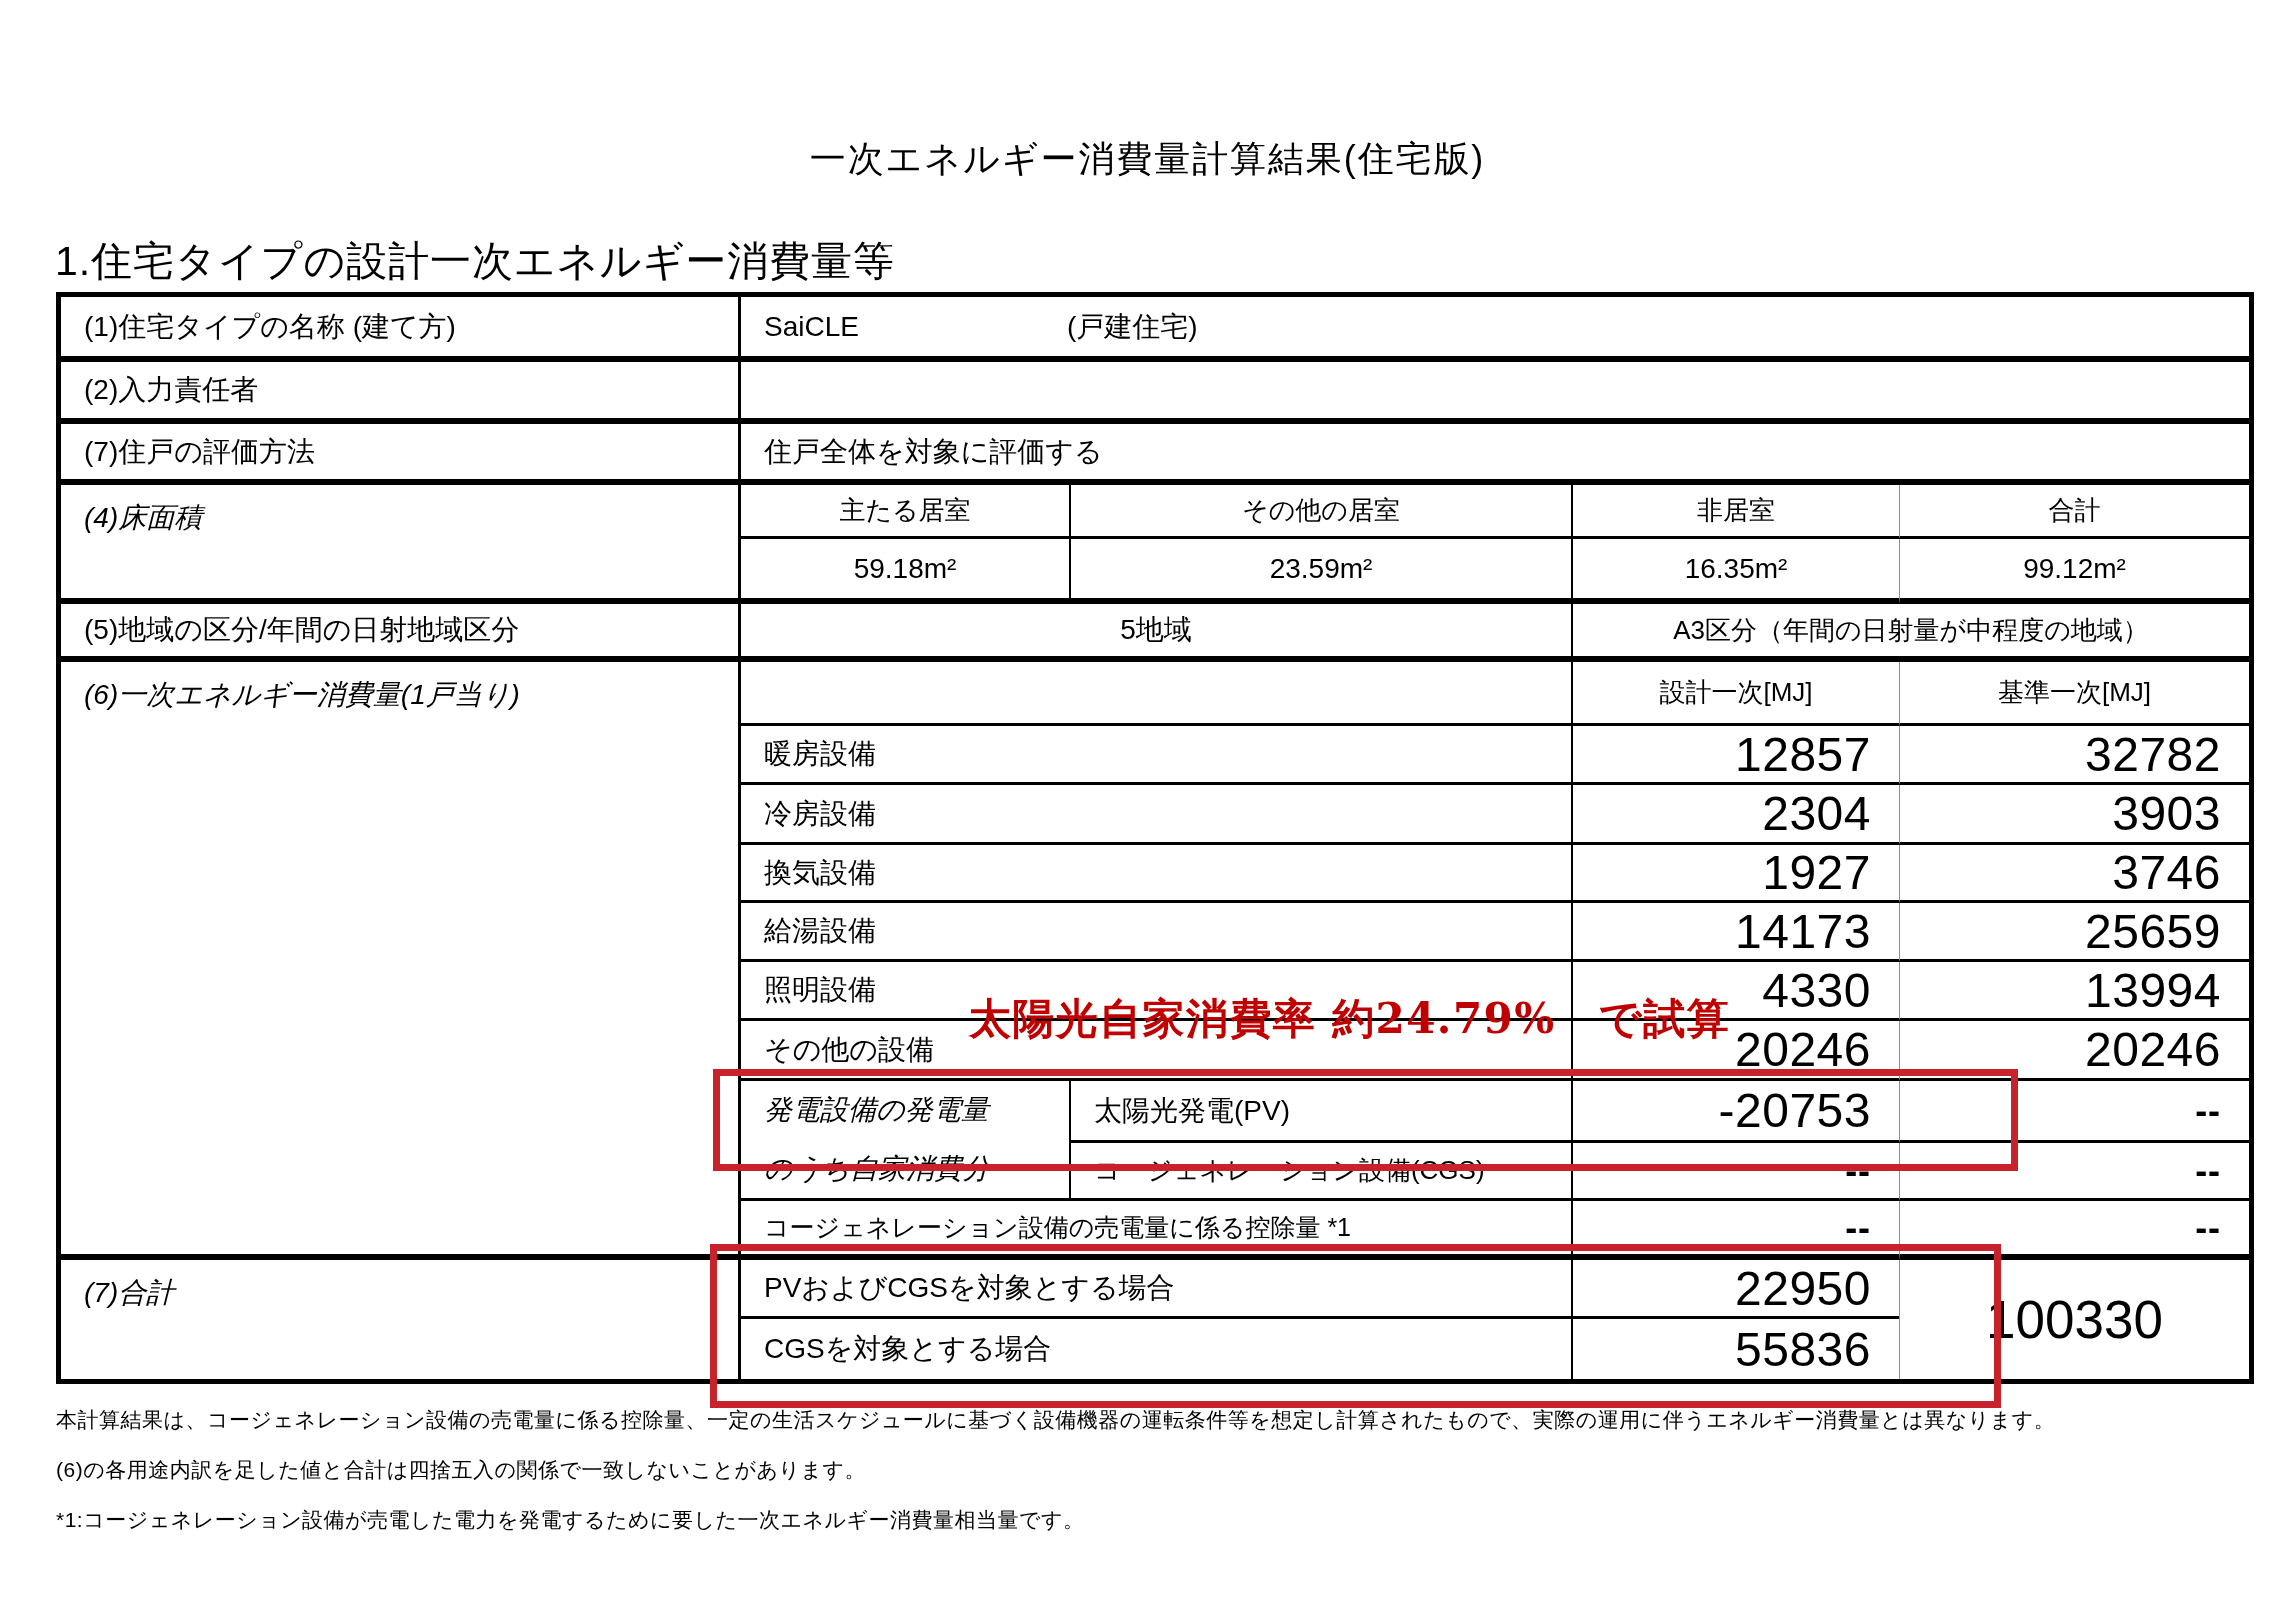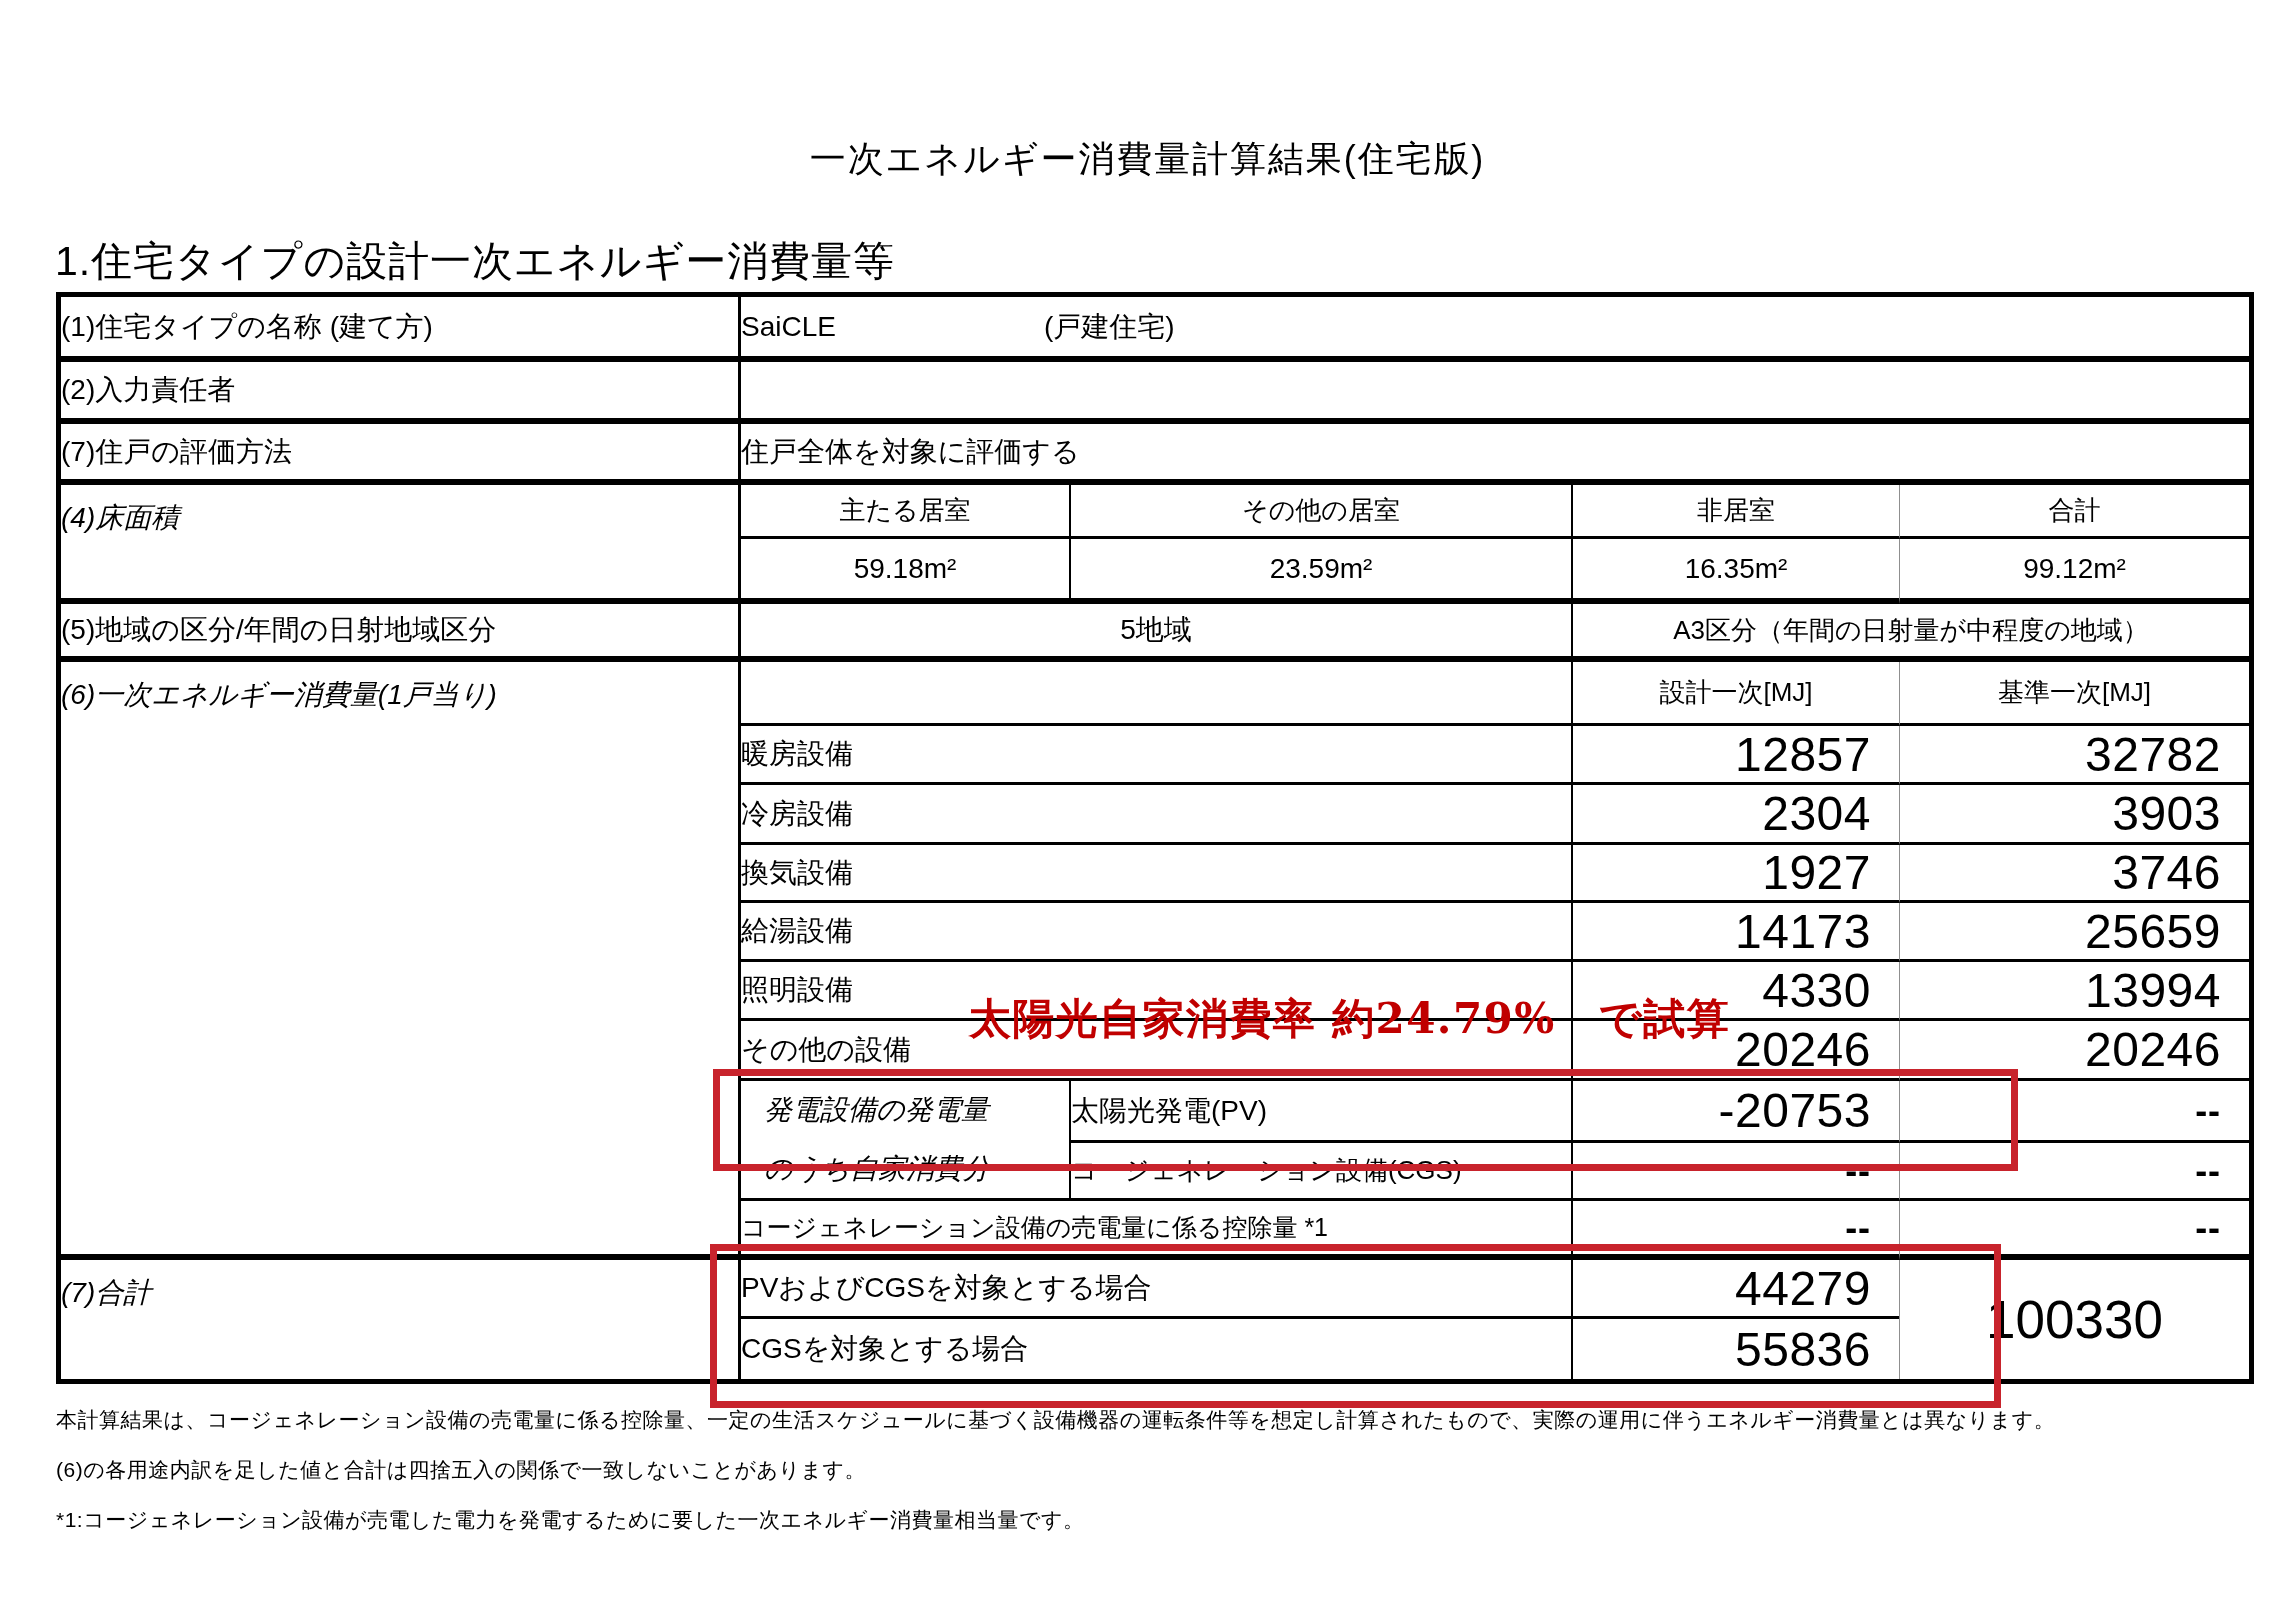--- a/index.html
+++ b/index.html
@@ -24,21 +24,21 @@
     position:absolute;left:56px;top:292px;
     display:grid;
     grid-template-columns:677px 331px 502px 328px 350px;
     grid-template-rows:65px 62px 61px 54px 65px 58px 64px 59px 60px 58px 59px 59px 60px 62px 58px 59px 59px 60px;
     border:5.6px solid #000;
     background:#fff;
     box-sizing:content-box;
   }
   .tbl *{box-sizing:border-box;}
   .c{display:flex;align-items:center;font-size:28px;overflow:hidden;}
-  .pl{text-align:right;}
+  .pl{padding-left:23px;text-align:right;}
   .pr{justify-content:flex-end;padding-right:28px;}
   .ctr{justify-content:center;}
   .top{align-items:flex-start;padding-top:14px;font-style:italic;}
   .sm{font-size:26px;}
   .xs{font-size:25px;}
   .num{font-size:48px;letter-spacing:0.5px;}
   .dash{font-size:36px;font-weight:bold;letter-spacing:0.9px;}
   .big{font-size:53px;}
   .bb-thick{border-bottom:6.5px solid #000;}
   .bb-med{border-bottom:3.2px solid #000;}
@@ -145,21 +145,21 @@
     <div class="c pl sm bl-med bb-med" style="grid-area:15/3/16/4">コージェネレーション設備(CGS)</div>
     <div class="c pr dash bl-med bb-med" style="grid-area:15/4/16/5">--</div>
     <div class="c pr dash bl-gray bb-med" style="grid-area:15/5/16/6">--</div>
 
     <div class="c pl xs bl-black bb-thick" style="grid-area:16/2/17/4">コージェネレーション設備の売電量に係る控除量 *1</div>
     <div class="c pr dash bl-med bb-thick" style="grid-area:16/4/17/5">--</div>
     <div class="c pr dash bl-gray bb-thick" style="grid-area:16/5/17/6">--</div>
 
     <div class="c pl top" style="grid-area:17/1/19/2">(7)合計</div>
     <div class="c pl bl-black bb-med" style="grid-area:17/2/18/4">PVおよびCGSを対象とする場合</div>
-    <div class="c pr num bl-med bb-med" style="grid-area:17/4/18/5">44279</div>
+    <div class="c pr num bl-med bb-med" style="grid-area:17/4/18/5">22950</div>
     <div class="c ctr big bl-gray" style="grid-area:17/5/19/6">100330</div>
     <div class="c pl bl-black" style="grid-area:18/2/19/4">CGSを対象とする場合</div>
     <div class="c pr num bl-med" style="grid-area:18/4/19/5">55836</div>
 
   </div>
 
   <div class="red-note">太陽光自家消費率 約24.79%　で試算</div>
   <div class="red-box1"></div>
   <div class="red-box2"></div>
 

